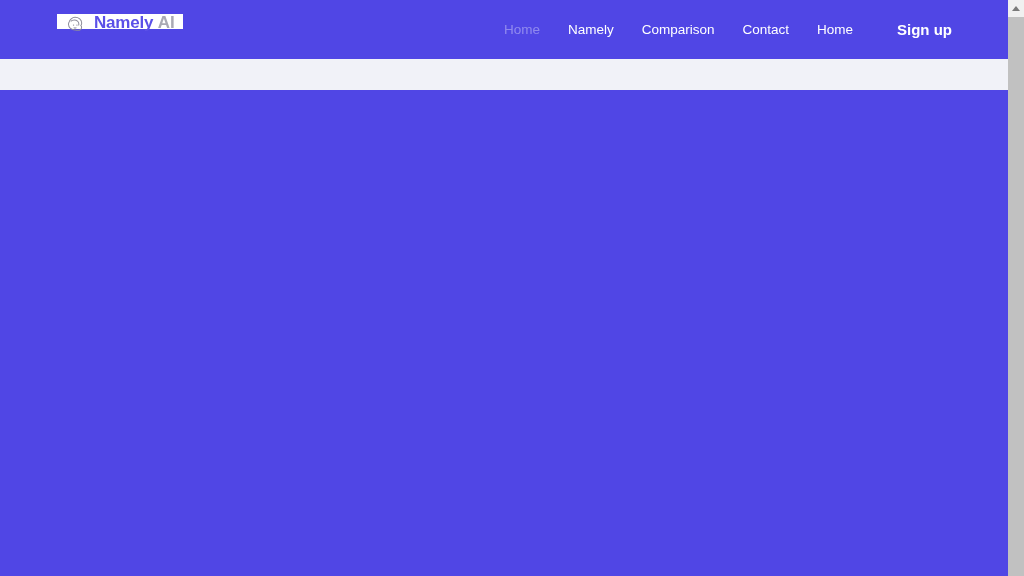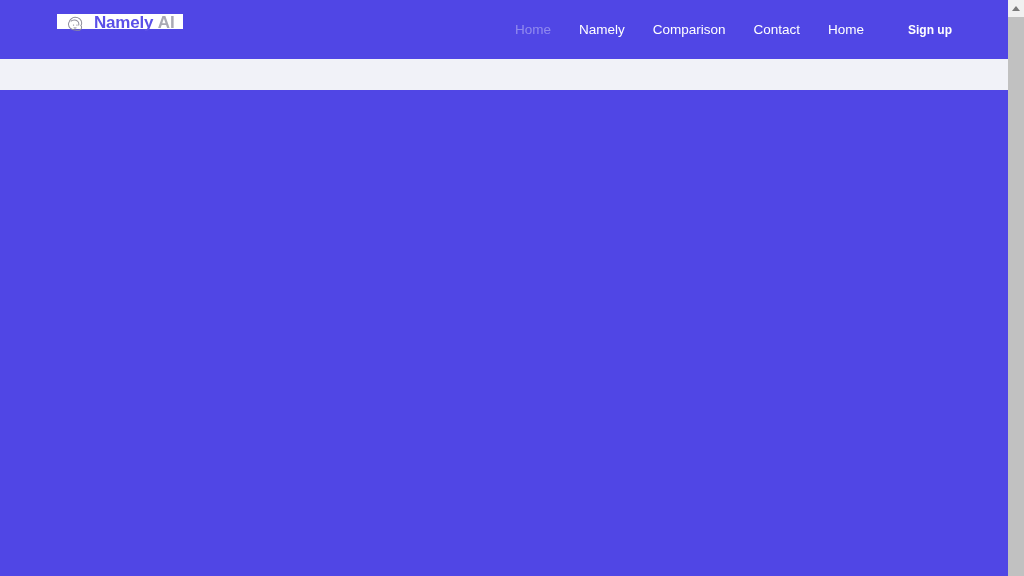--- a/index.html
+++ b/index.html
@@ -84,21 +84,21 @@
     text-decoration: none;
     white-space: nowrap;
     margin-left: 28px;
     line-height: 1;
     cursor: pointer;
   }
   .nav-link:first-child { margin-left: 0; }
   .nav-link.is-active { color: rgba(255,255,255,0.36); }
   .nav-link.is-cta {
     font-weight: bold;
-    font-size: 12px;
+    font-size: 15px;
     margin-left: 44px;
   }
 
   
   #sub-band {
     width: 1008px;
     height: 31px;
     background: #f1f2f8;
   }
 

